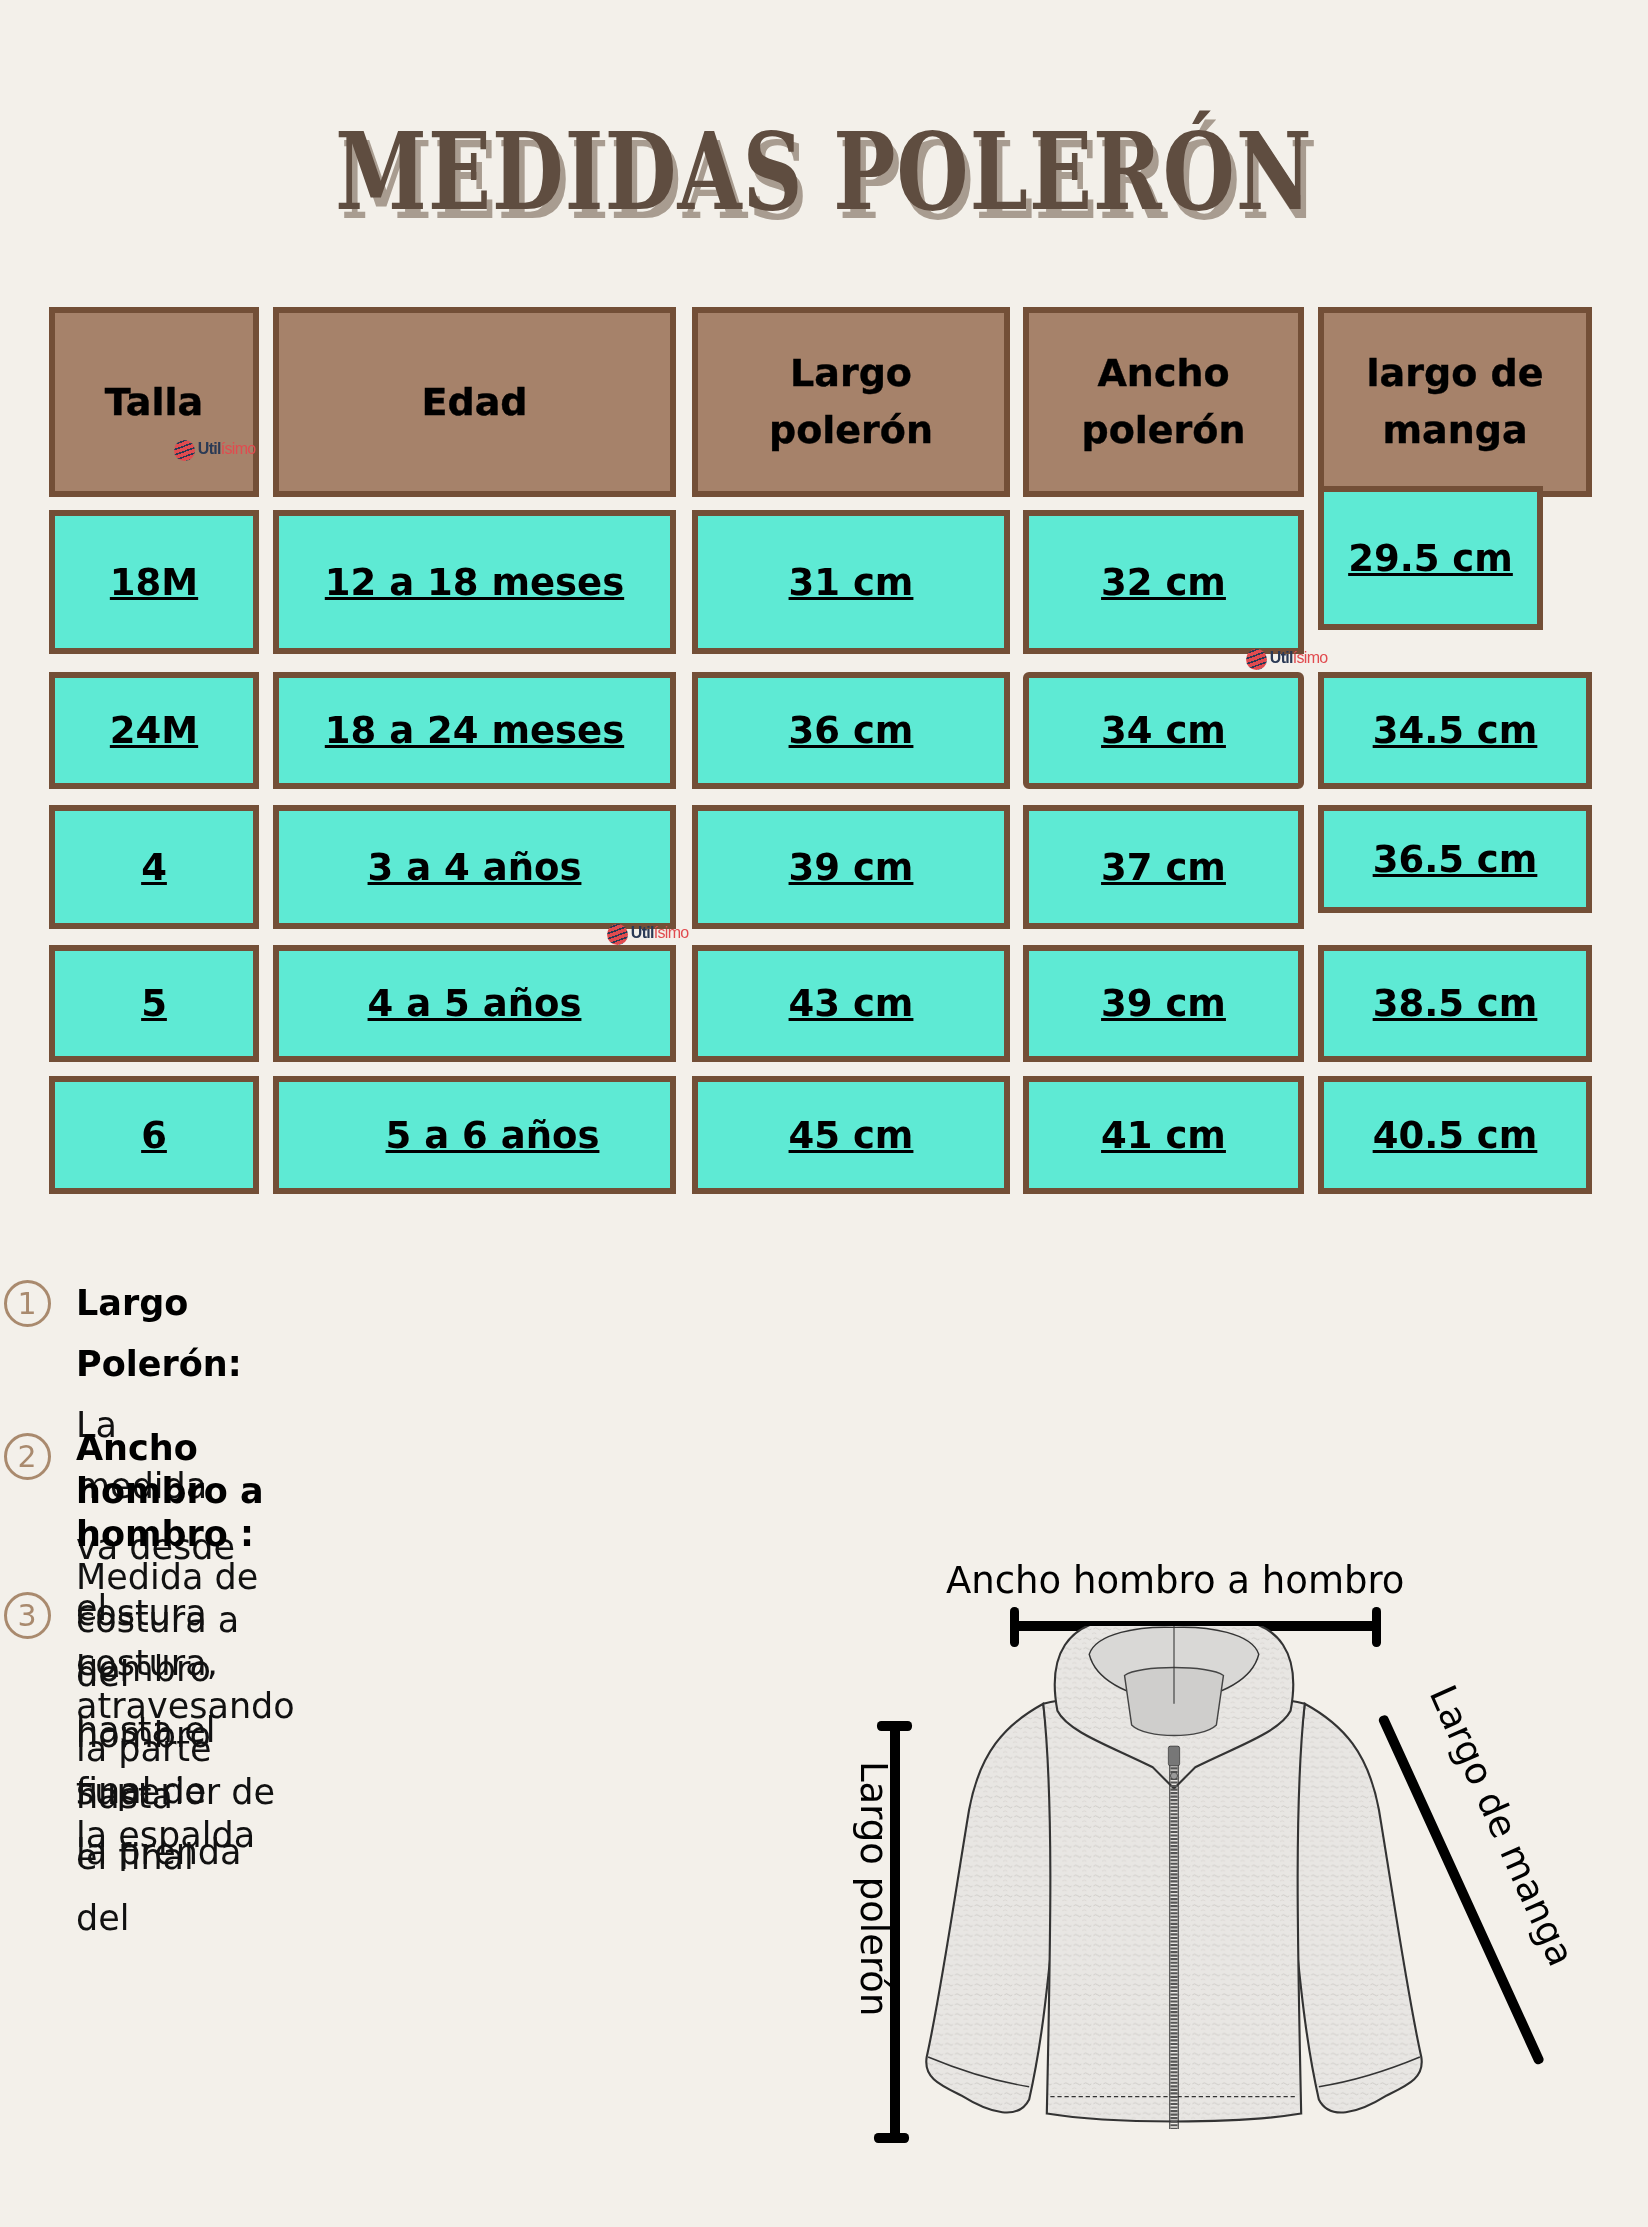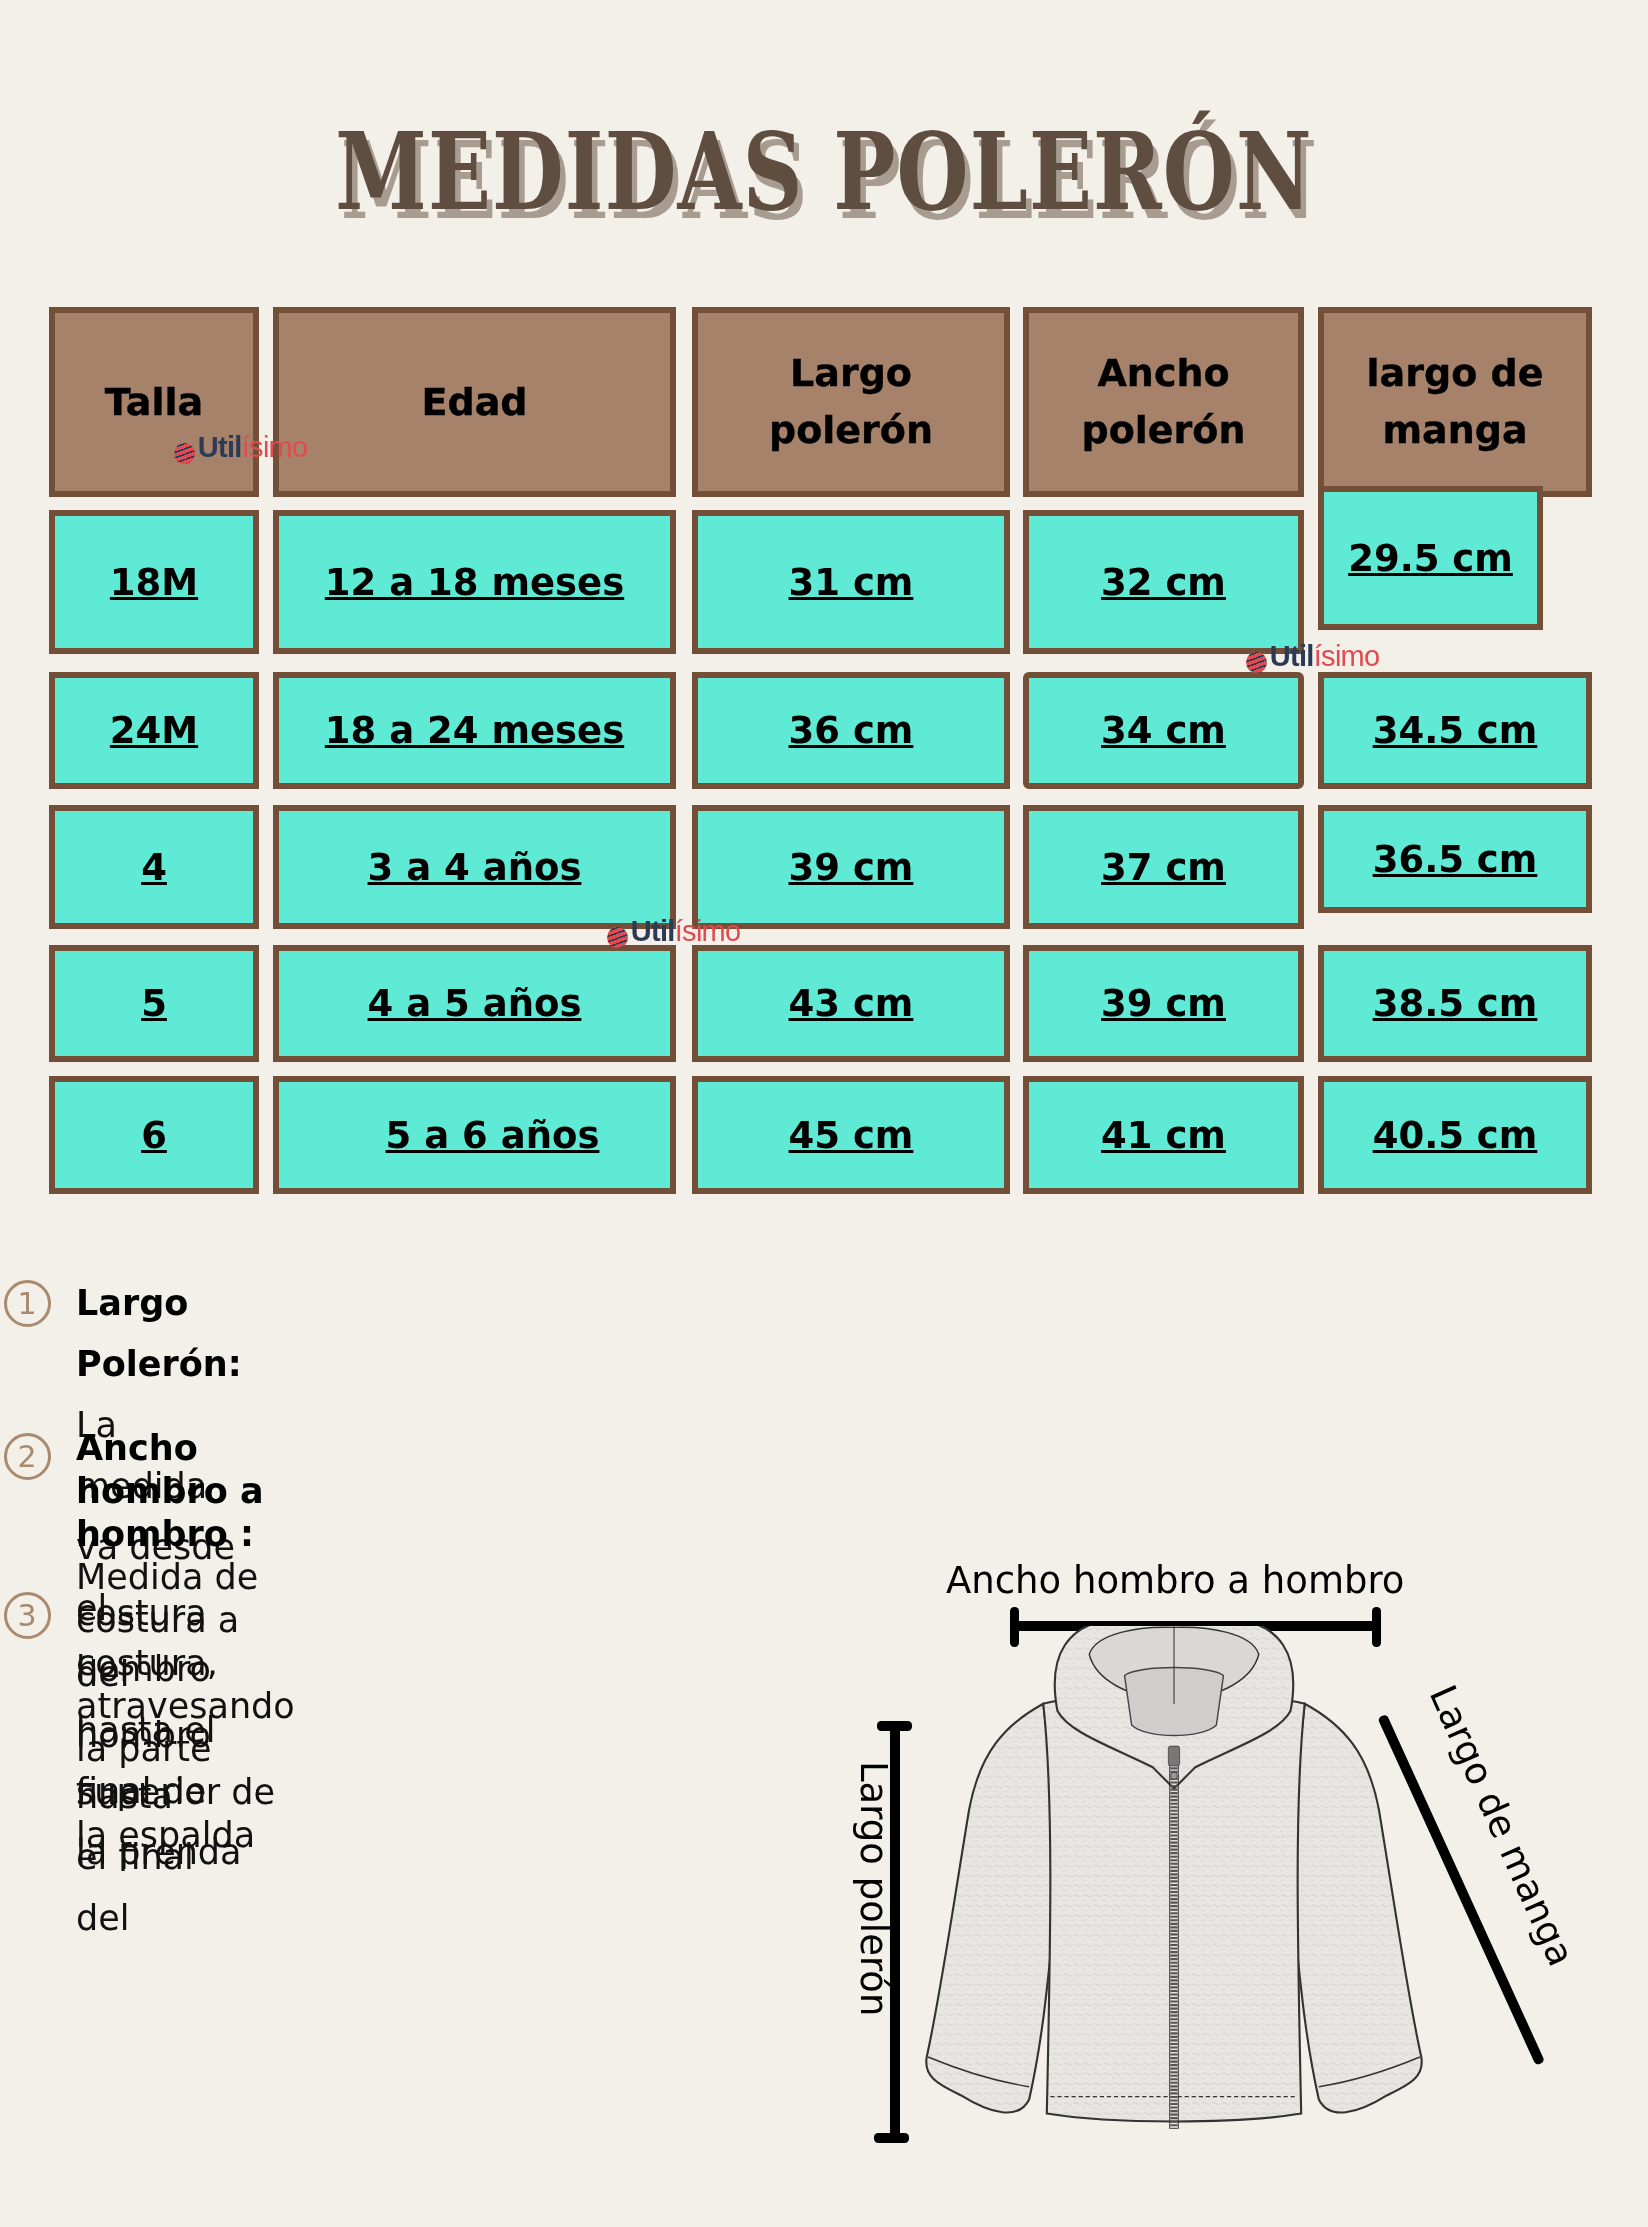--- a/index.html
+++ b/index.html
@@ -26,22 +26,22 @@
     position: absolute; box-sizing: border-box;
     border: 6.4px solid #734F37;
     display: flex; align-items: center; justify-content: center;
     text-align: center;
     font-weight: bold;
   }
   .cell.head { background: #A6826A; font-size: 38px; line-height: 57px; font-weight: normal; }
   .cell.head span { font-weight: bold; -webkit-text-stroke: 0.4px #000; }
   .cell.data { background: #5eead4; font-size: 37px; text-decoration: underline; }
   .wm {
-    position: absolute; height: 24px; display: flex; align-items: flex-end;
-    font-family: "Liberation Sans", sans-serif; font-weight: bold; font-size: 29px;
+    position: absolute; height: 24px; display: flex; align-items: flex-start;
+    font-family: "Liberation Sans", sans-serif; font-weight: bold; font-size: 16px;
     letter-spacing: -0.7px; z-index: 5;
   }
   .wm .globe {
     width: 21px; height: 21px; border-radius: 50%; margin-right: 2.8px;
     background: repeating-linear-gradient(160deg, #E14B4F 0 3.5px, #2B3A55 3.5px 5px);
   }
   .wm .a { color: #2B3A55; }
   .wm .b { color: #E14B4F; font-weight: normal; }
   .legend-item { position: absolute; left: 0; }
   .num {

